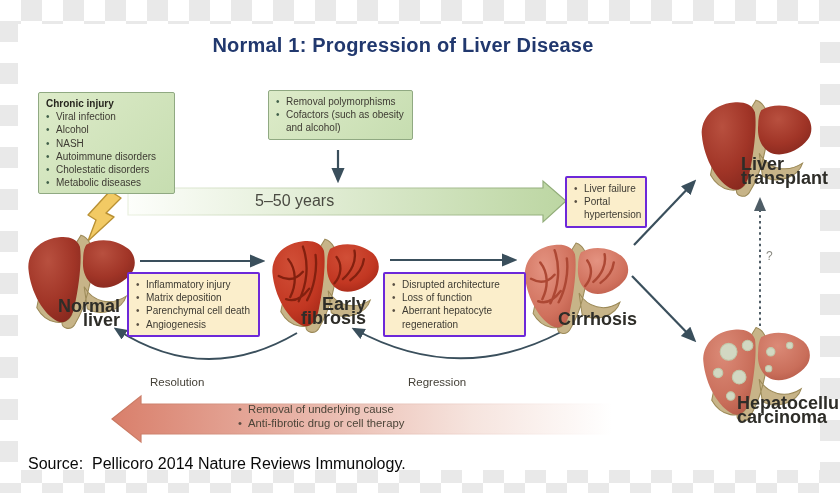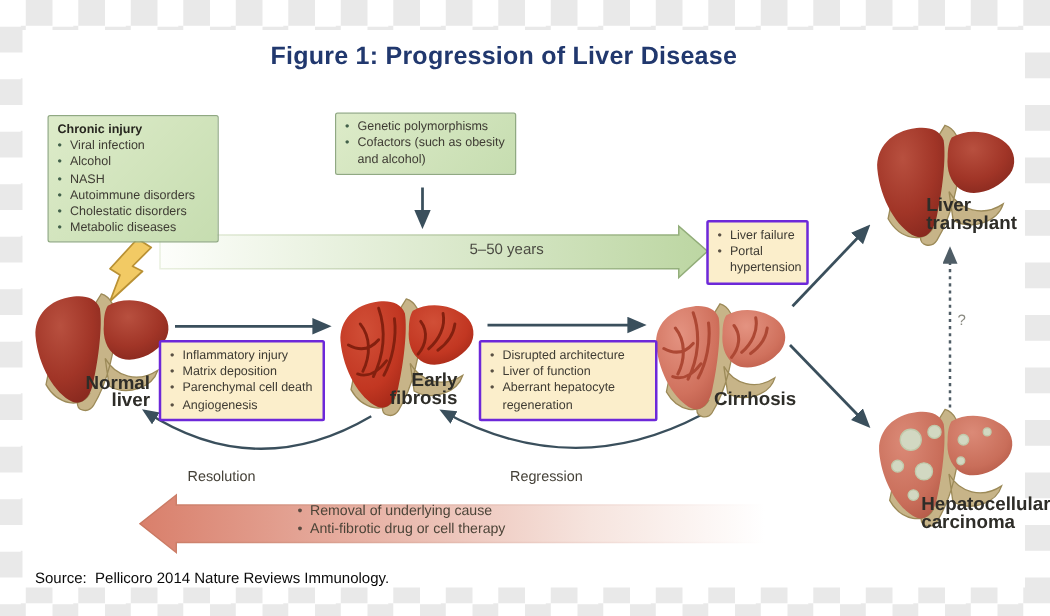--- a/index.html
+++ b/index.html
@@ -22,35 +22,35 @@
   .box.green{background:linear-gradient(135deg,#ddebc9,#c6ddb0);border:1px solid #90a982}
   .box.cream{background:#fbeecb;border:1px solid #dcc committed}
   .box.cream{background:#fbeecb;border:2px solid #6d28d9}
   .box-title{font-weight:bold;color:#27261f}
   ul{margin:0;padding:0;list-style:none}
   li{position:relative;padding-left:10px}
   li::before{content:"\2022";position:absolute;left:0;top:0}
   .green li::before{color:#42604a}
   .cream li::before{color:#5a5144}
   .stage-label{
-    position:absolute;z-index:4;font-size:15px;font-weight:bold;color:#2e2d28;line-height:13.5px;
+    position:absolute;z-index:4;font-size:18px;font-weight:bold;color:#2e2d28;line-height:13.5px;
   }
   .center{text-align:right}
   .flow-label{position:absolute;z-index:4;font-size:11.5px;color:#454138;}
-  .timeline-label{position:absolute;z-index:4;font-size:12px;color:#4a4a42;text-align:right}
+  .timeline-label{position:absolute;z-index:4;font-size:16px;color:#4a4a42;text-align:left}
   .question{position:absolute;z-index:4;font-size:12px;color:#8a8a82}
   .therapy-text{position:absolute;z-index:4;font-size:11.3px;line-height:13.5px;color:#4c4438}
   .therapy-text li::before{color:#5a4a40}
-  .source{position:absolute;left:28px;top:455px;z-index:4;font-size:12px;color:#0a0a0a;white-space:pre}
+  .source{position:absolute;left:28px;top:455px;z-index:4;font-size:16px;color:#0a0a0a;white-space:pre}
 </style>
 </head>
 <body>
 
 <div class="canvas"></div>
-<div class="title">Figure 1: Progression of Liver Disease</div>
+<div class="title">Normal 1: Progression of Liver Disease</div>
 
 <svg class="overlay" width="840" height="493" viewBox="0 0 840 493">
   <defs>
     <marker id="m-dark" markerWidth="7" markerHeight="7" refX="5.5" refY="3" orient="auto">
       <path d="M0,0 L7,3 L0,6 Z" fill="#3a4f5c"></path>
     </marker>
     <marker id="m-gray" markerWidth="7" markerHeight="7" refX="5.5" refY="3" orient="auto">
       <path d="M0,0 L7,3 L0,6 Z" fill="#4f5d66"></path>
     </marker>
     <linearGradient id="g-timeline" x1="0" y1="0" x2="1" y2="0">
@@ -165,21 +165,21 @@
     <li>Alcohol</li>
     <li>NASH</li>
     <li>Autoimmune disorders</li>
     <li>Cholestatic disorders</li>
     <li>Metabolic diseases</li>
   </ul>
 </div>
 
 <div class="box green" style="left:268px;top:90px;width:145px">
   <ul>
-    <li>Genetic polymorphisms</li>
+    <li>Removal polymorphisms</li>
     <li>Cofactors (such as obesity and alcohol)</li>
   </ul>
 </div>
 
 <div class="box cream" style="left:565px;top:176px;width:82px">
   <ul>
     <li>Liver failure</li>
     <li>Portal hypertension</li>
   </ul>
 </div>
@@ -189,21 +189,21 @@
     <li>Inflammatory injury</li>
     <li>Matrix deposition</li>
     <li>Parenchymal cell death</li>
     <li>Angiogenesis</li>
   </ul>
 </div>
 
 <div class="box cream" style="left:383px;top:272px;width:143px">
   <ul>
     <li>Disrupted architecture</li>
-    <li>Liver of function</li>
+    <li>Loss of function</li>
     <li>Aberrant hepatocyte regeneration</li>
   </ul>
 </div>
 
 <div class="stage-label center" style="left:56px;top:300px;width:64px">Normal liver</div>
 <div class="stage-label center" style="left:300px;top:298px;width:66px">Early fibrosis</div>
 <div class="stage-label center" style="left:552px;top:313px;width:85px">Cirrhosis</div>
 <div class="stage-label" style="left:741px;top:158px;width:66px">Liver transplant</div>
 <div class="stage-label" style="left:737px;top:397px;width:92px">Hepatocellular carcinoma</div>
 

